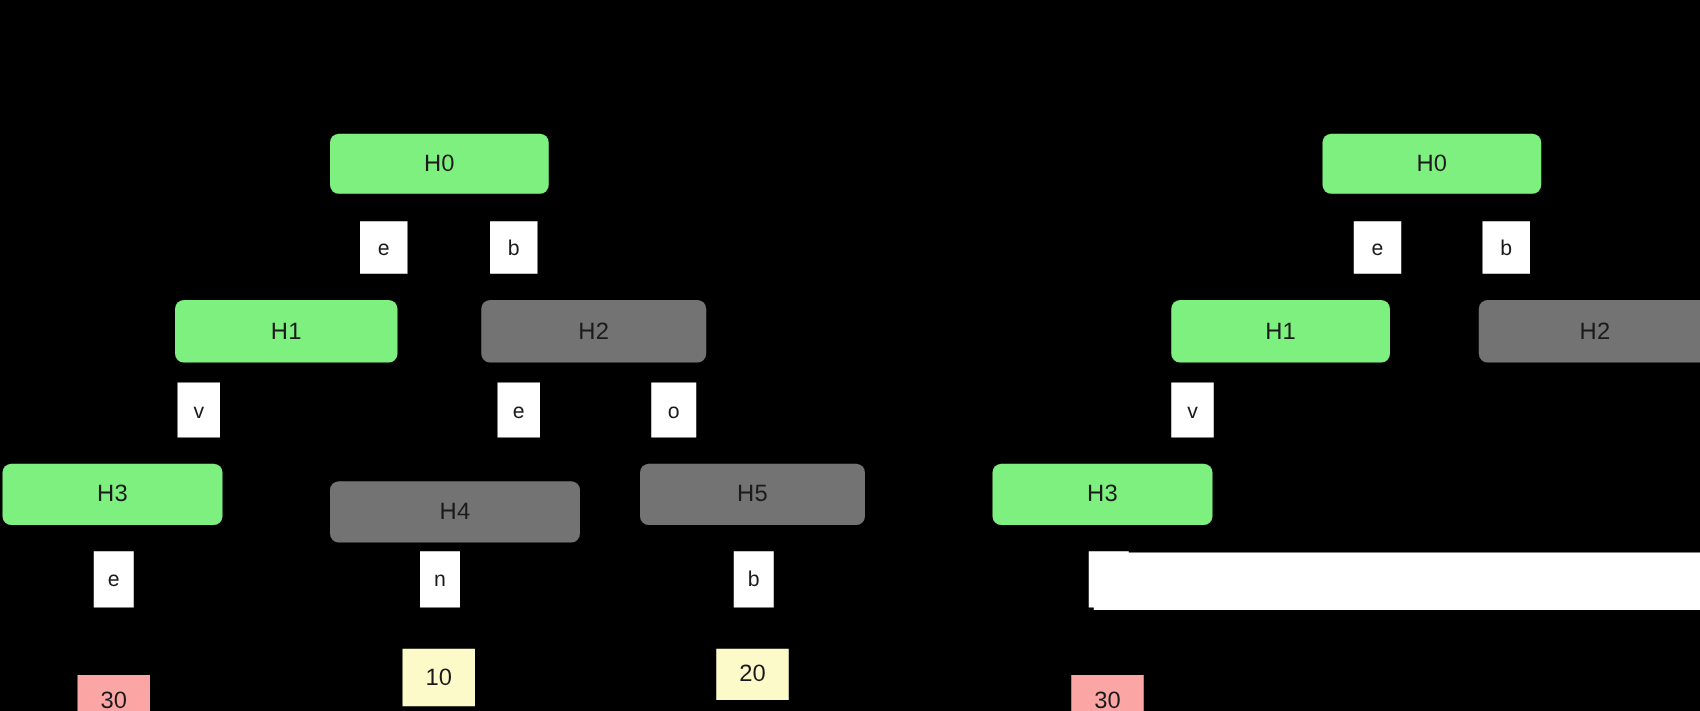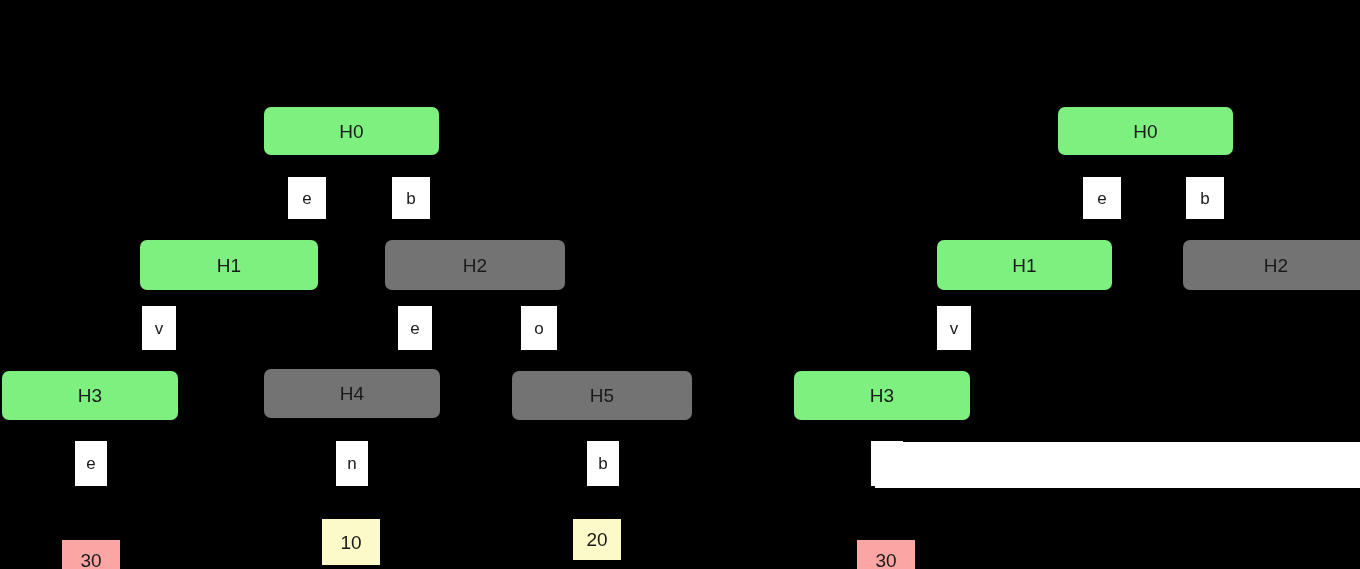--- a/index.html
+++ b/index.html
@@ -97,32 +97,32 @@
       <line x1="1188" y1="155" x2="1268" y2="240" stroke="#000000" stroke-width="2"></line>
       <line x1="996" y1="290" x2="917" y2="371" stroke="#000000" stroke-width="2"></line>
       <line x1="883" y1="420" x2="883" y2="519" stroke="#000000" stroke-width="2"></line>
     </svg>
 
   <div id="nodes-layer">
       <div class="node green" style="left: 264px; top: 107px; width: 175px; height: 48px;">H0</div>
       <div class="node green" style="left: 140px; top: 240px; width: 178px; height: 50px;">H1</div>
       <div class="node yellow" style="left: 385px; top: 240px; width: 180px; height: 50px;">H2</div>
       <div class="node green" style="left: 2px; top: 371px; width: 176px; height: 49px;">H3</div>
-      <div class="node yellow" style="left: 264px; top: 369px; width: 176px; height: 49px;">H4</div>
+      <div class="node yellow" style="left: 264px; top: 385px; width: 200px; height: 49px;">H4</div>
       <div class="node yellow" style="left: 512px; top: 371px; width: 180px; height: 49px;">H5</div>
       <div class="node green" style="left: 1058px; top: 107px; width: 175px; height: 48px;">H0</div>
       <div class="node green" style="left: 937px; top: 240px; width: 175px; height: 50px;">H1</div>
       <div class="node yellow" style="left: 1183px; top: 240px; width: 186px; height: 50px;">H2</div>
       <div class="node green" style="left: 794px; top: 371px; width: 176px; height: 49px;">H3</div>
     </div>
 
   <div id="leaves-layer">
       <div class="leaf green" style="left: 62px; top: 519px; width: 58px; height: 41px;">30</div>
       <div class="leaf yellow" style="left: 322px; top: 519px; width: 58px; height: 46px;">10</div>
-      <div class="leaf yellow" style="left: 573px; top: 519px; width: 48px; height: 41px;">20</div>
+      <div class="leaf yellow" style="left: 573px; top: 519px; width: 58px; height: 41px;">20</div>
       <div class="leaf green" style="left: 857px; top: 519px; width: 58px; height: 41px;">30</div>
     </div>
 
   <div id="labels-layer">
       <div class="edge-label" style="left: 288px; top: 177px; width: 38px; height: 42px;">e</div>
       <div class="edge-label" style="left: 392px; top: 177px; width: 38px; height: 42px;">b</div>
       <div class="edge-label" style="left: 142px; top: 306px; width: 34px; height: 44px;">v</div>
       <div class="edge-label" style="left: 398px; top: 306px; width: 34px; height: 44px;">e</div>
       <div class="edge-label" style="left: 521px; top: 306px; width: 36px; height: 44px;">o</div>
       <div class="edge-label" style="left: 75px; top: 441px; width: 32px; height: 45px;">e</div>

